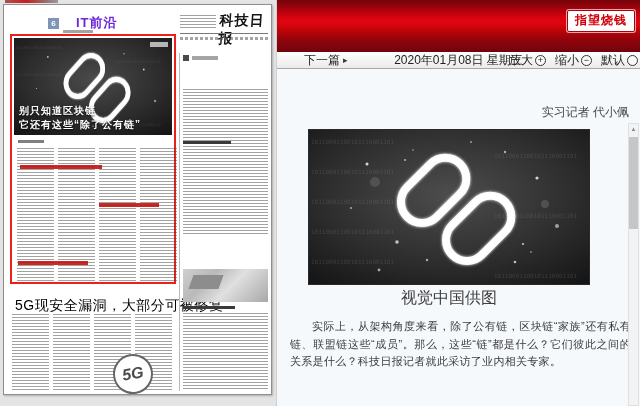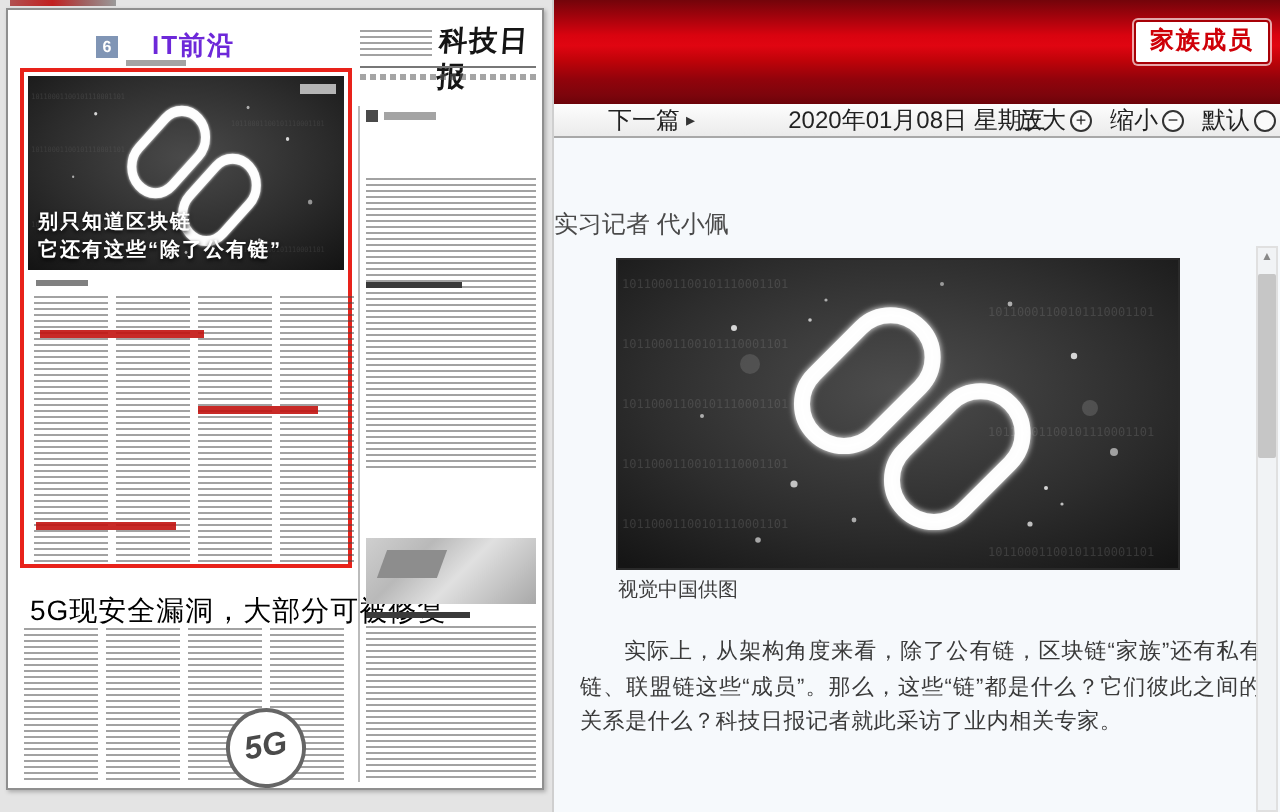--- a/index.html
+++ b/index.html
@@ -74,28 +74,28 @@
   .next-article { margin-left:27px; cursor:pointer; display:flex; align-items:center; gap:3px; }
   .next-arrow { font-size:9px; color:#333; }
   .toolbar-date { position:absolute; left:50%; transform:translateX(-50%); color:#222; }
   .zoom-controls { position:absolute; right:2px; display:flex; align-items:center; gap:9px;justify-content:space-between; }
   .zctl { display:flex; align-items:center; gap:2px; cursor:pointer; }
   .circle-icon { width:11px; height:11px; border:1px solid #333; border-radius:50%;
     font-size:9px; line-height:9px; text-align:center; color:#222; background:#fafafa; }
 
   .article-title { position:absolute; left:0; top:73px; width:352px; text-align:center;
     font-size:19px; font-weight:bold; color:#1f1f1f; letter-spacing:1px; }
-  .article-byline { position:absolute; left:0; top:104px; width:352px; text-align:left;
+  .article-byline { position:absolute; left:0; top:104px; width:352px; text-align:right;
     font-size:12px; color:#4a4a4a; }
 
   .hero { position:absolute; left:32px; top:130px; width:280px; height:154px; background:#1a1a1a;
     box-shadow:0 0 0 1px #2a2a2a; }
   .hero svg { display:block; width:280px; height:154px; }
-  .hero-caption { position:absolute; left:32px; top:288px; width:280px; 
-    font-size:10px; color:#3d3d3d; }
+  .hero-caption { position:absolute; left:32px; top:288px; width:280px; text-align:center;
+    font-size:16px; color:#3d3d3d; }
 
   .article-body { position:absolute; left:13px; top:318px; width:341px; }
   .article-body p { font-size:11px; line-height:17.5px; color:#3a3a3a; text-indent:2em;
     text-align:justify; letter-spacing:.3px; }
 
   .scroll-track { position:absolute; right:1px; top:123px; width:11px; height:283px;
     background:#f1f3f5; border:1px solid #e0e0e0; }
   .scroll-up { position:absolute; left:0; top:0; width:9px; height:11px; font-size:6px; color:#888;
     text-align:center; line-height:11px; cursor:pointer; }
   .scroll-thumb { position:absolute; left:0; top:13px; width:9px; height:92px; background:#c6c6c6;
@@ -187,21 +187,21 @@
     <div class="col tx" style="left:179px; top:84px; width:85px; height:146px;"></div>
     <div class="rc-bold" style="left:179px; top:136px; width:48px;"></div>
     <div class="rc-photo"></div>
     <div class="rc-bold" style="left:179px; top:301px; width:52px;"></div>
     <div class="col tx" style="left:179px; top:308px; width:85px; height:78px;"></div>
   </div>
 </div>
 
 <div class="right-panel">
   <div class="red-header">
-    <button class="page-nav-btn">家族成员</button>
+    <button class="page-nav-btn">指望烧钱</button>
   </div>
 
   <div class="toolbar">
     <div class="next-article">
       <span>下一篇</span>
         <span class="next-arrow">▸</span>
     </div>
     <div class="toolbar-date">2020年01月08日 星期三</div>
     <div class="zoom-controls">
       <div class="zctl">

